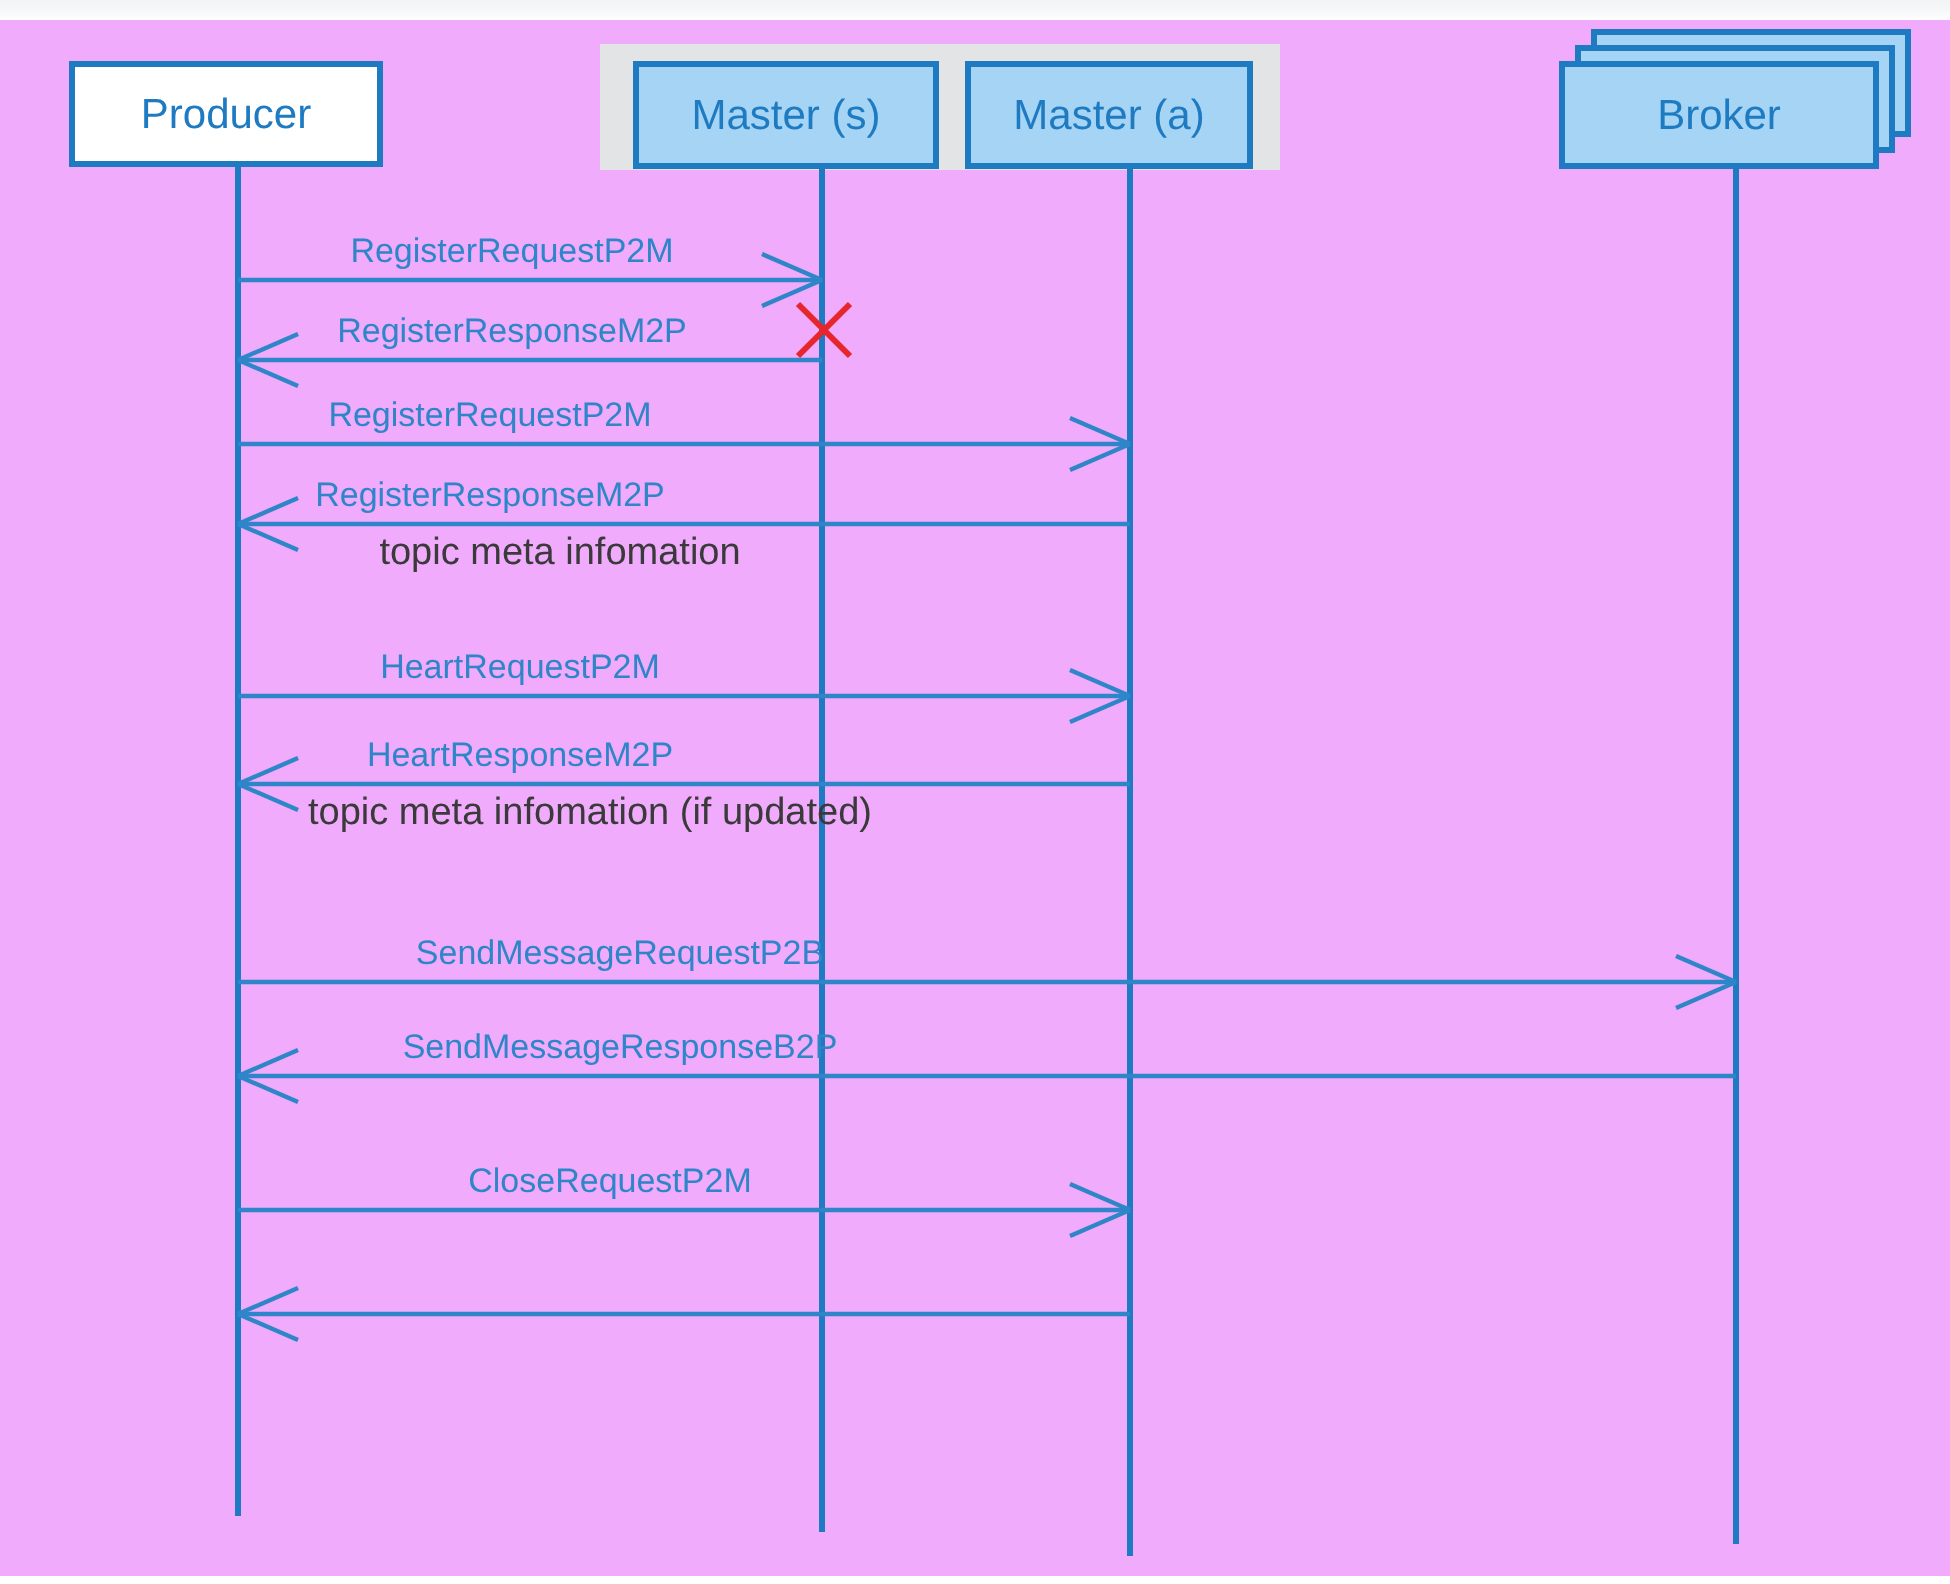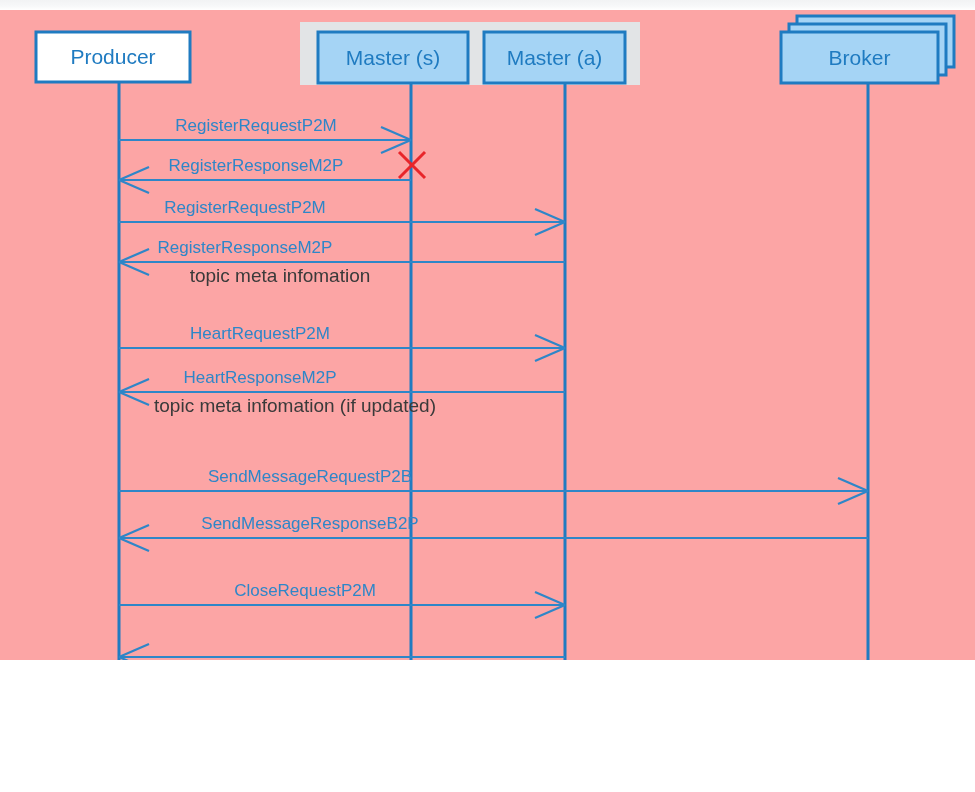--- a/index.html
+++ b/index.html
@@ -7,22 +7,22 @@
     margin: 0;
     padding: 0;
     background: #ffffff;
   }
   body {
     font-family: "Liberation Sans", sans-serif;
   }
   #canvas {
     position: relative;
     width: 975px;
-    height: 660px;
-    background: #fca5a5;
+    height: 788px;
+    background: #f0abfc;
     overflow: hidden;
   }
   
   .top-strip {
     position: absolute;
     left: 0;
     top: 0;
     width: 975px;
     height: 10px;
     background: linear-gradient(180deg, #f2f3f4 0%, #f7f8f9 60%, #ffffff 100%);

